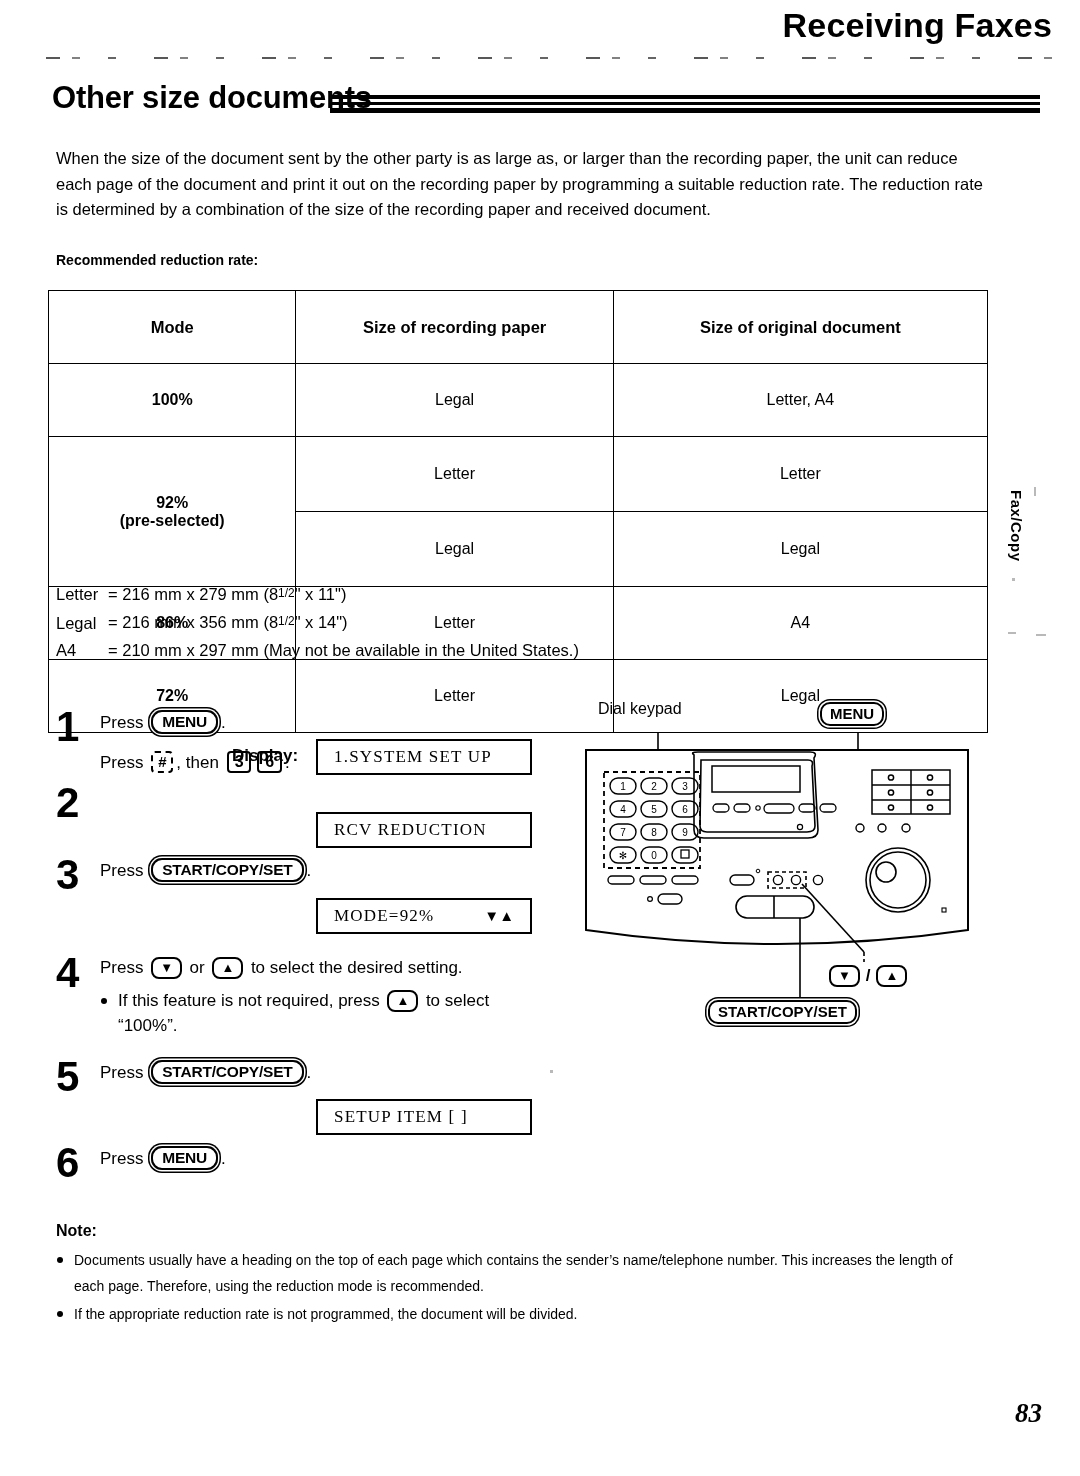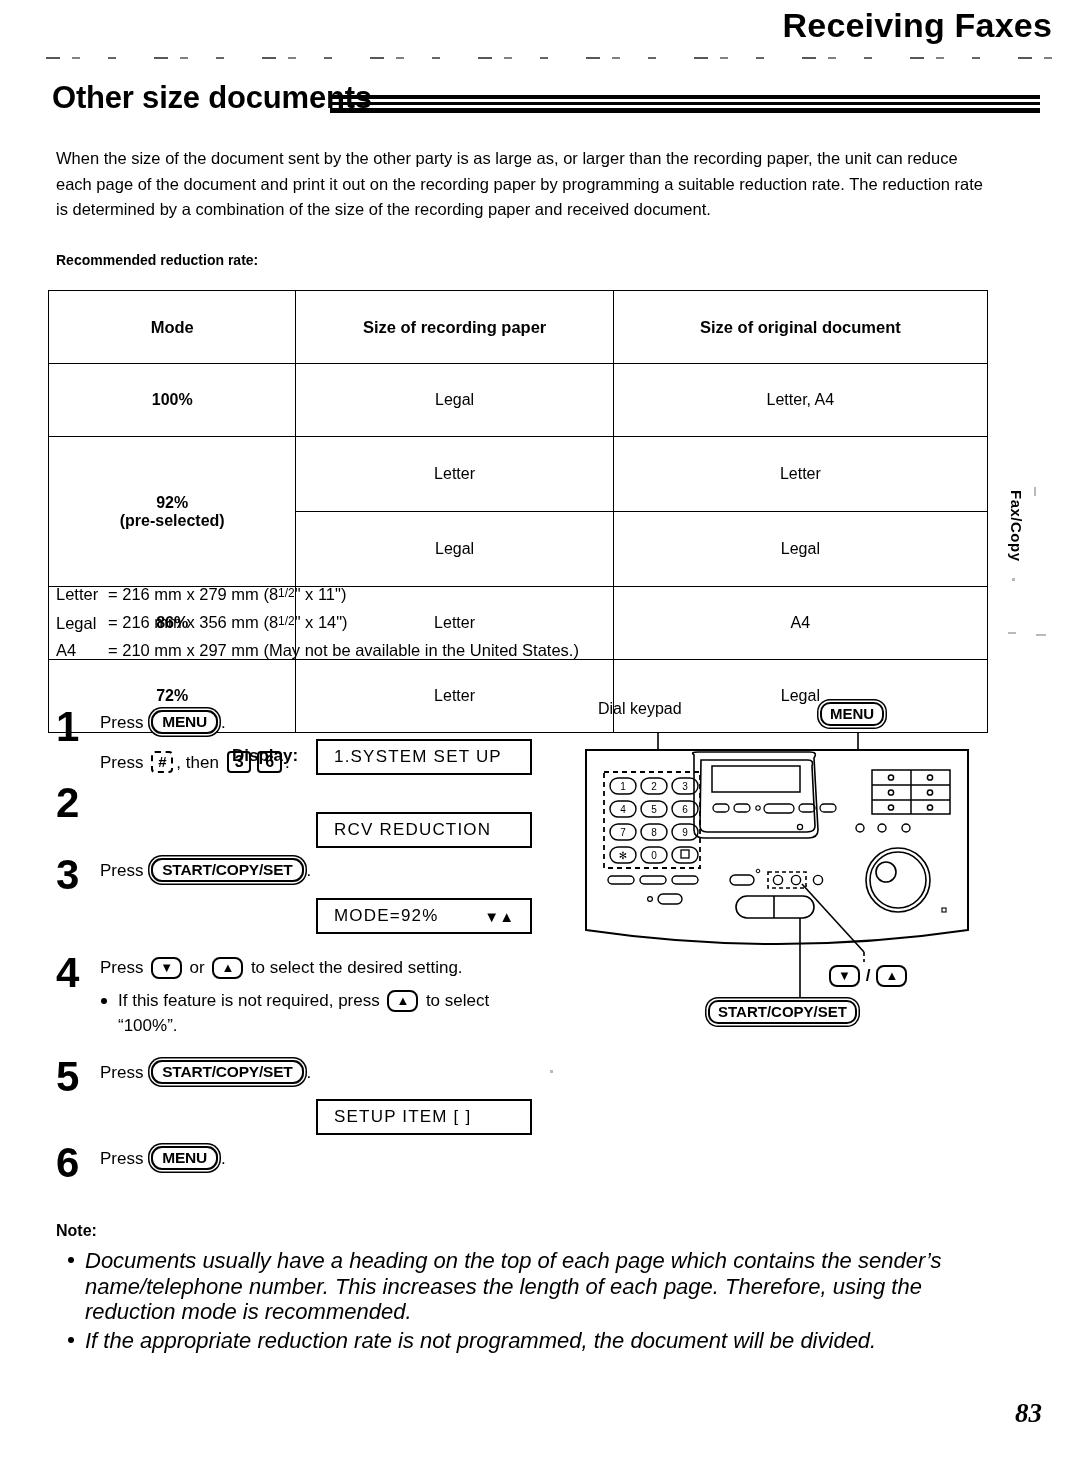--- a/index.html
+++ b/index.html
@@ -133,41 +133,41 @@
     border-style: dashed;
     border-width: 2px;
     font-size: 15px;
   }
 
   
   .lcd {
     position: absolute;
     border: 2.4px solid #000;
     background: #fff;
-    font-family: Liberation Sans, sans-serif;
+    font-family: Liberation Serif, serif;
     font-size: 17px;
     letter-spacing: 1.2px;
     display: flex; align-items: center;
     padding: 6px 16px;
     box-sizing: border-box;
     height: 36px;
   }
   .lcd .arrows { margin-left: auto; letter-spacing: 0; font-size: 15px; }
   .disp-label {
     position: absolute; font-size: 17px; font-weight: bold;
   }
 
   
   .note-h {
     position: absolute; left: 56px; top: 1222px;
     font-size: 16px; font-weight: bold;
   }
   .note-list {
-    position: absolute; left: 67px; top: 1248px; width: 930px;
-    font-size: 22px; line-height: 25.5px; font-style: italic;
+    position: absolute; left: 56px; top: 1248px; width: 930px;
+    font-size: 14px; line-height: 25.5px;
   }
   .note-list .li { position: relative; padding-left: 18px; margin-bottom: 3px; }
   .note-list .li .b {
     position: absolute; left: 1px; top: 9px;
     width: 6px; height: 6px; border-radius: 50%; background: #000;
   }
 
   
   .side-tab {
     position: absolute; left: 1008px; top: 490px;

